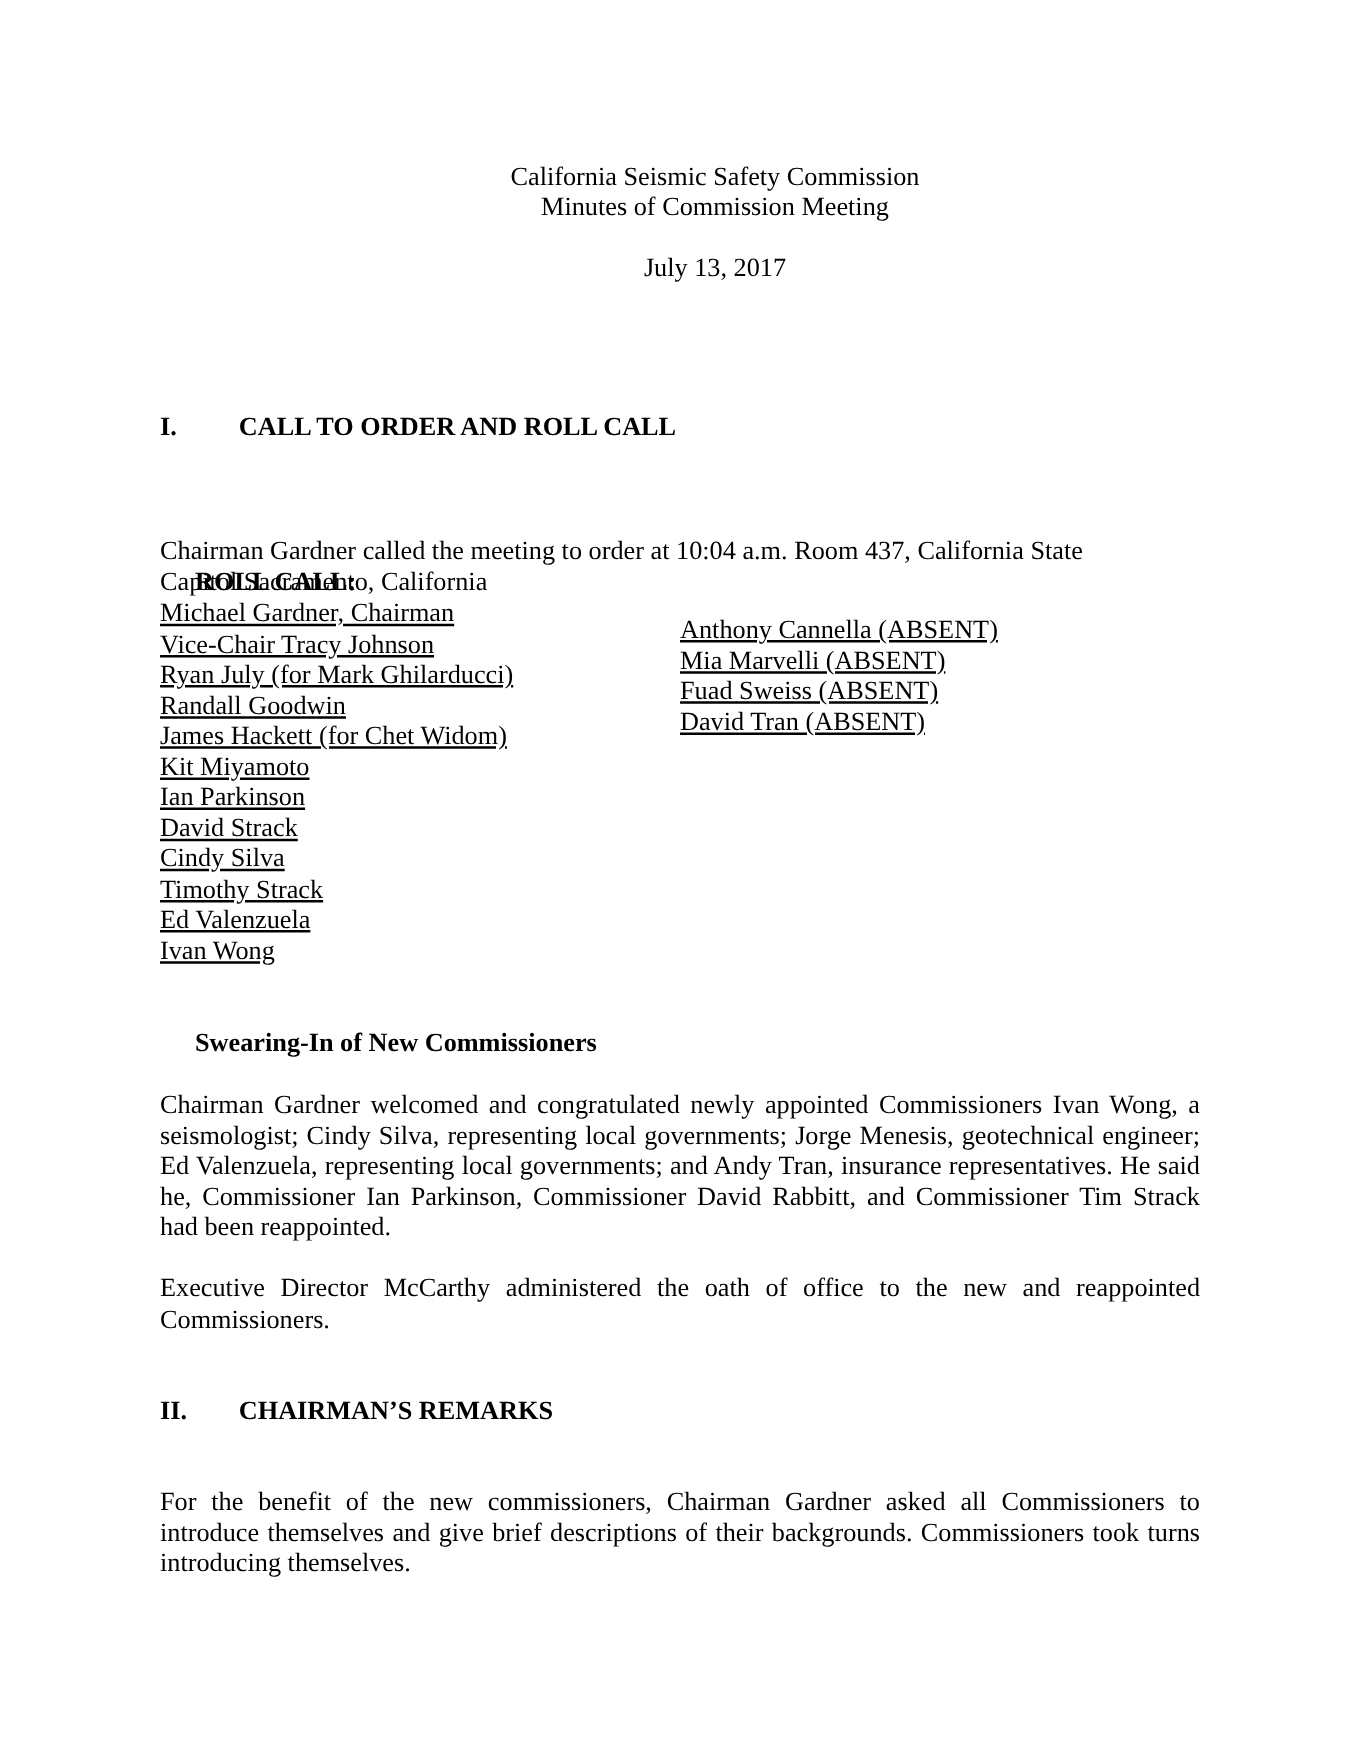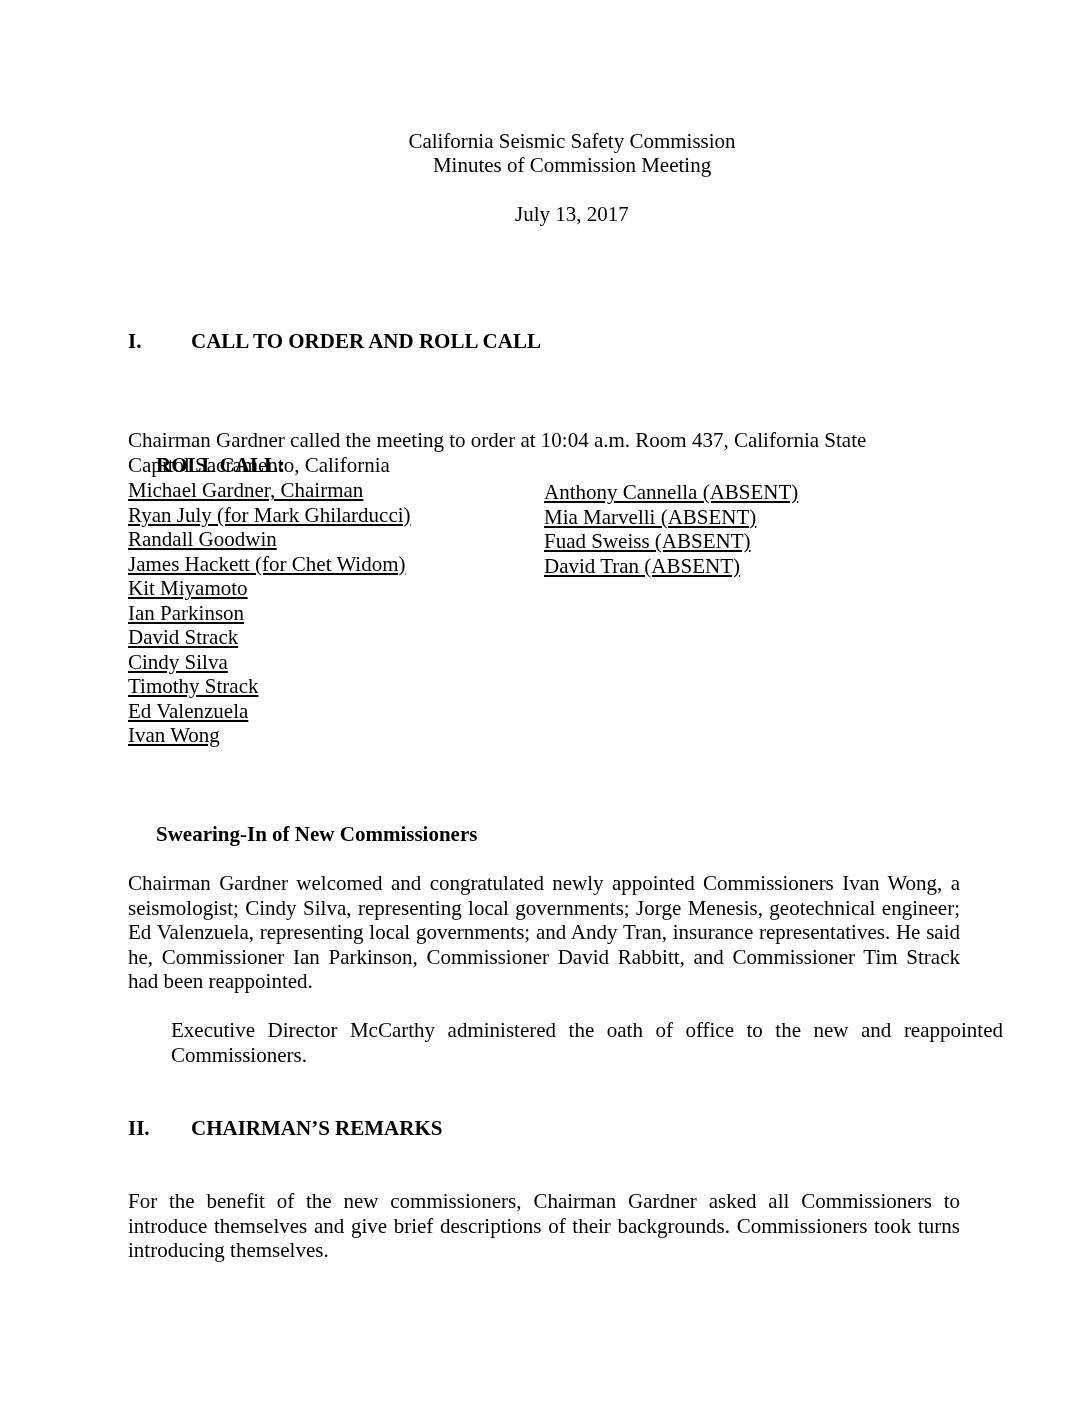--- a/index.html
+++ b/index.html
@@ -56,44 +56,45 @@
     <span class="section-num" style="top:329px;">I.</span>
     <span class="section-title" style="top:329px;">CALL TO ORDER AND ROLL CALL</span>
   </div>
 
   <div class="para left" style="top:380px; width:770px;margin-top:48px;">Chairman Gardner called the meeting to order at 10:04 a.m.  Room 437, California State Capitol Sacramento, California</div>
 
   <div class="abs bold" style="left:128px; top:453px;">ROLL CALL:</div>
 
   <div class="roll-col" style="left:128px; top:478px;">
     <div>Michael Gardner, Chairman</div>
+    <div>Vice-Chair Tracy Johnson</div>
     <div>Ryan July (for Mark Ghilarducci)</div>
     <div>Randall Goodwin</div>
     <div>James Hackett (for Chet Widom)</div>
     <div>Kit Miyamoto</div>
     <div>Ian Parkinson</div>
     <div>David Strack</div>
     <div>Cindy Silva</div>
     <div>Timothy Strack</div>
     <div>Ed Valenzuela</div>
     <div>Ivan Wong</div>
   </div>
 
-  <div class="roll-col" style="left:544px; top:480px;">
+  <div class="roll-col" style="left:544px; top:491px;">
     <div>Anthony Cannella (ABSENT)</div>
     <div>Mia Marvelli (ABSENT)</div>
     <div>Fuad Sweiss (ABSENT)</div>
     <div>David Tran (ABSENT)</div>
   </div>
 
   <div class="abs bold" style="left:128px; top:822px;">Swearing-In of New Commissioners</div>
 
   <div class="para" style="top:871px;">Chairman Gardner welcomed and congratulated newly appointed Commissioners Ivan Wong, a seismologist; Cindy Silva, representing local governments; Jorge Menesis, geotechnical engineer; Ed Valenzuela, representing local governments; and Andy Tran, insurance representatives.  He said he, Commissioner Ian Parkinson, Commissioner David Rabbitt, and Commissioner Tim Strack had been reappointed.</div>
 
-  <div class="para" style="top:1018px;margin-left:43px;">Executive Director McCarthy administered the oath of office to the new and reappointed Commissioners.</div>
+  <div class="para" style="top:1018px;">Executive Director McCarthy administered the oath of office to the new and reappointed Commissioners.</div>
 
   <div>
     <span class="section-num" style="top:1116px;">II.</span>
     <span class="section-title" style="top:1116px;">CHAIRMAN’S REMARKS</span>
   </div>
 
   <div class="para" style="top:1189px;">For the benefit of the new commissioners, Chairman Gardner asked all Commissioners to introduce themselves and give brief descriptions of their backgrounds.  Commissioners took turns introducing themselves.</div>
 
 </div>
 

